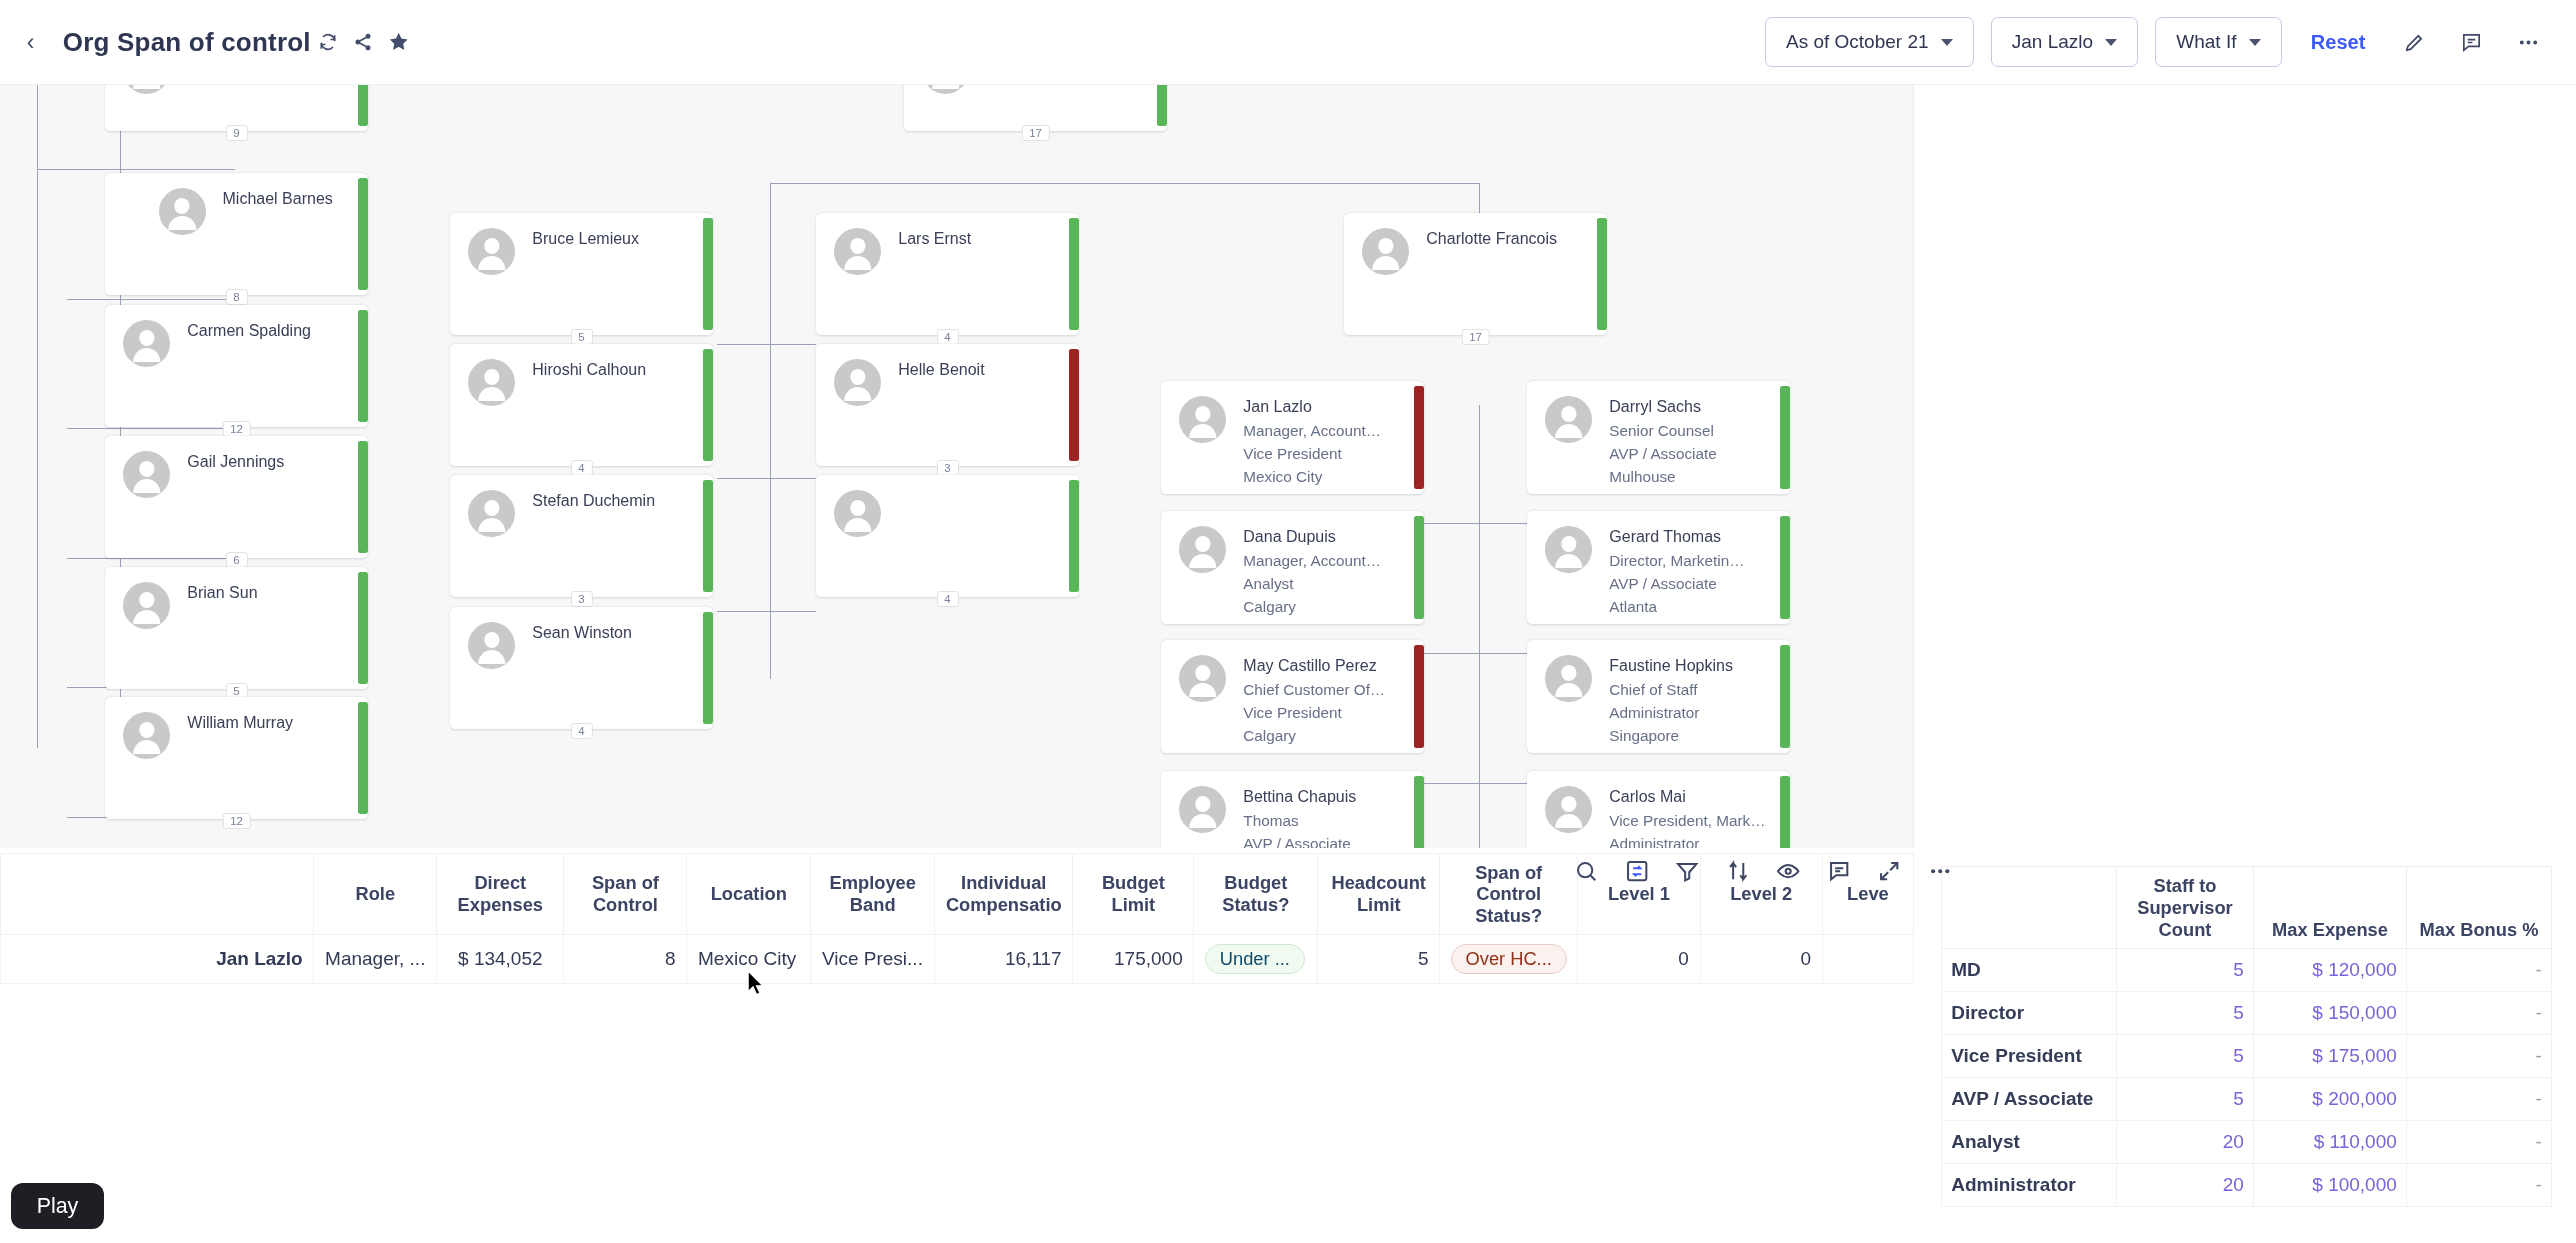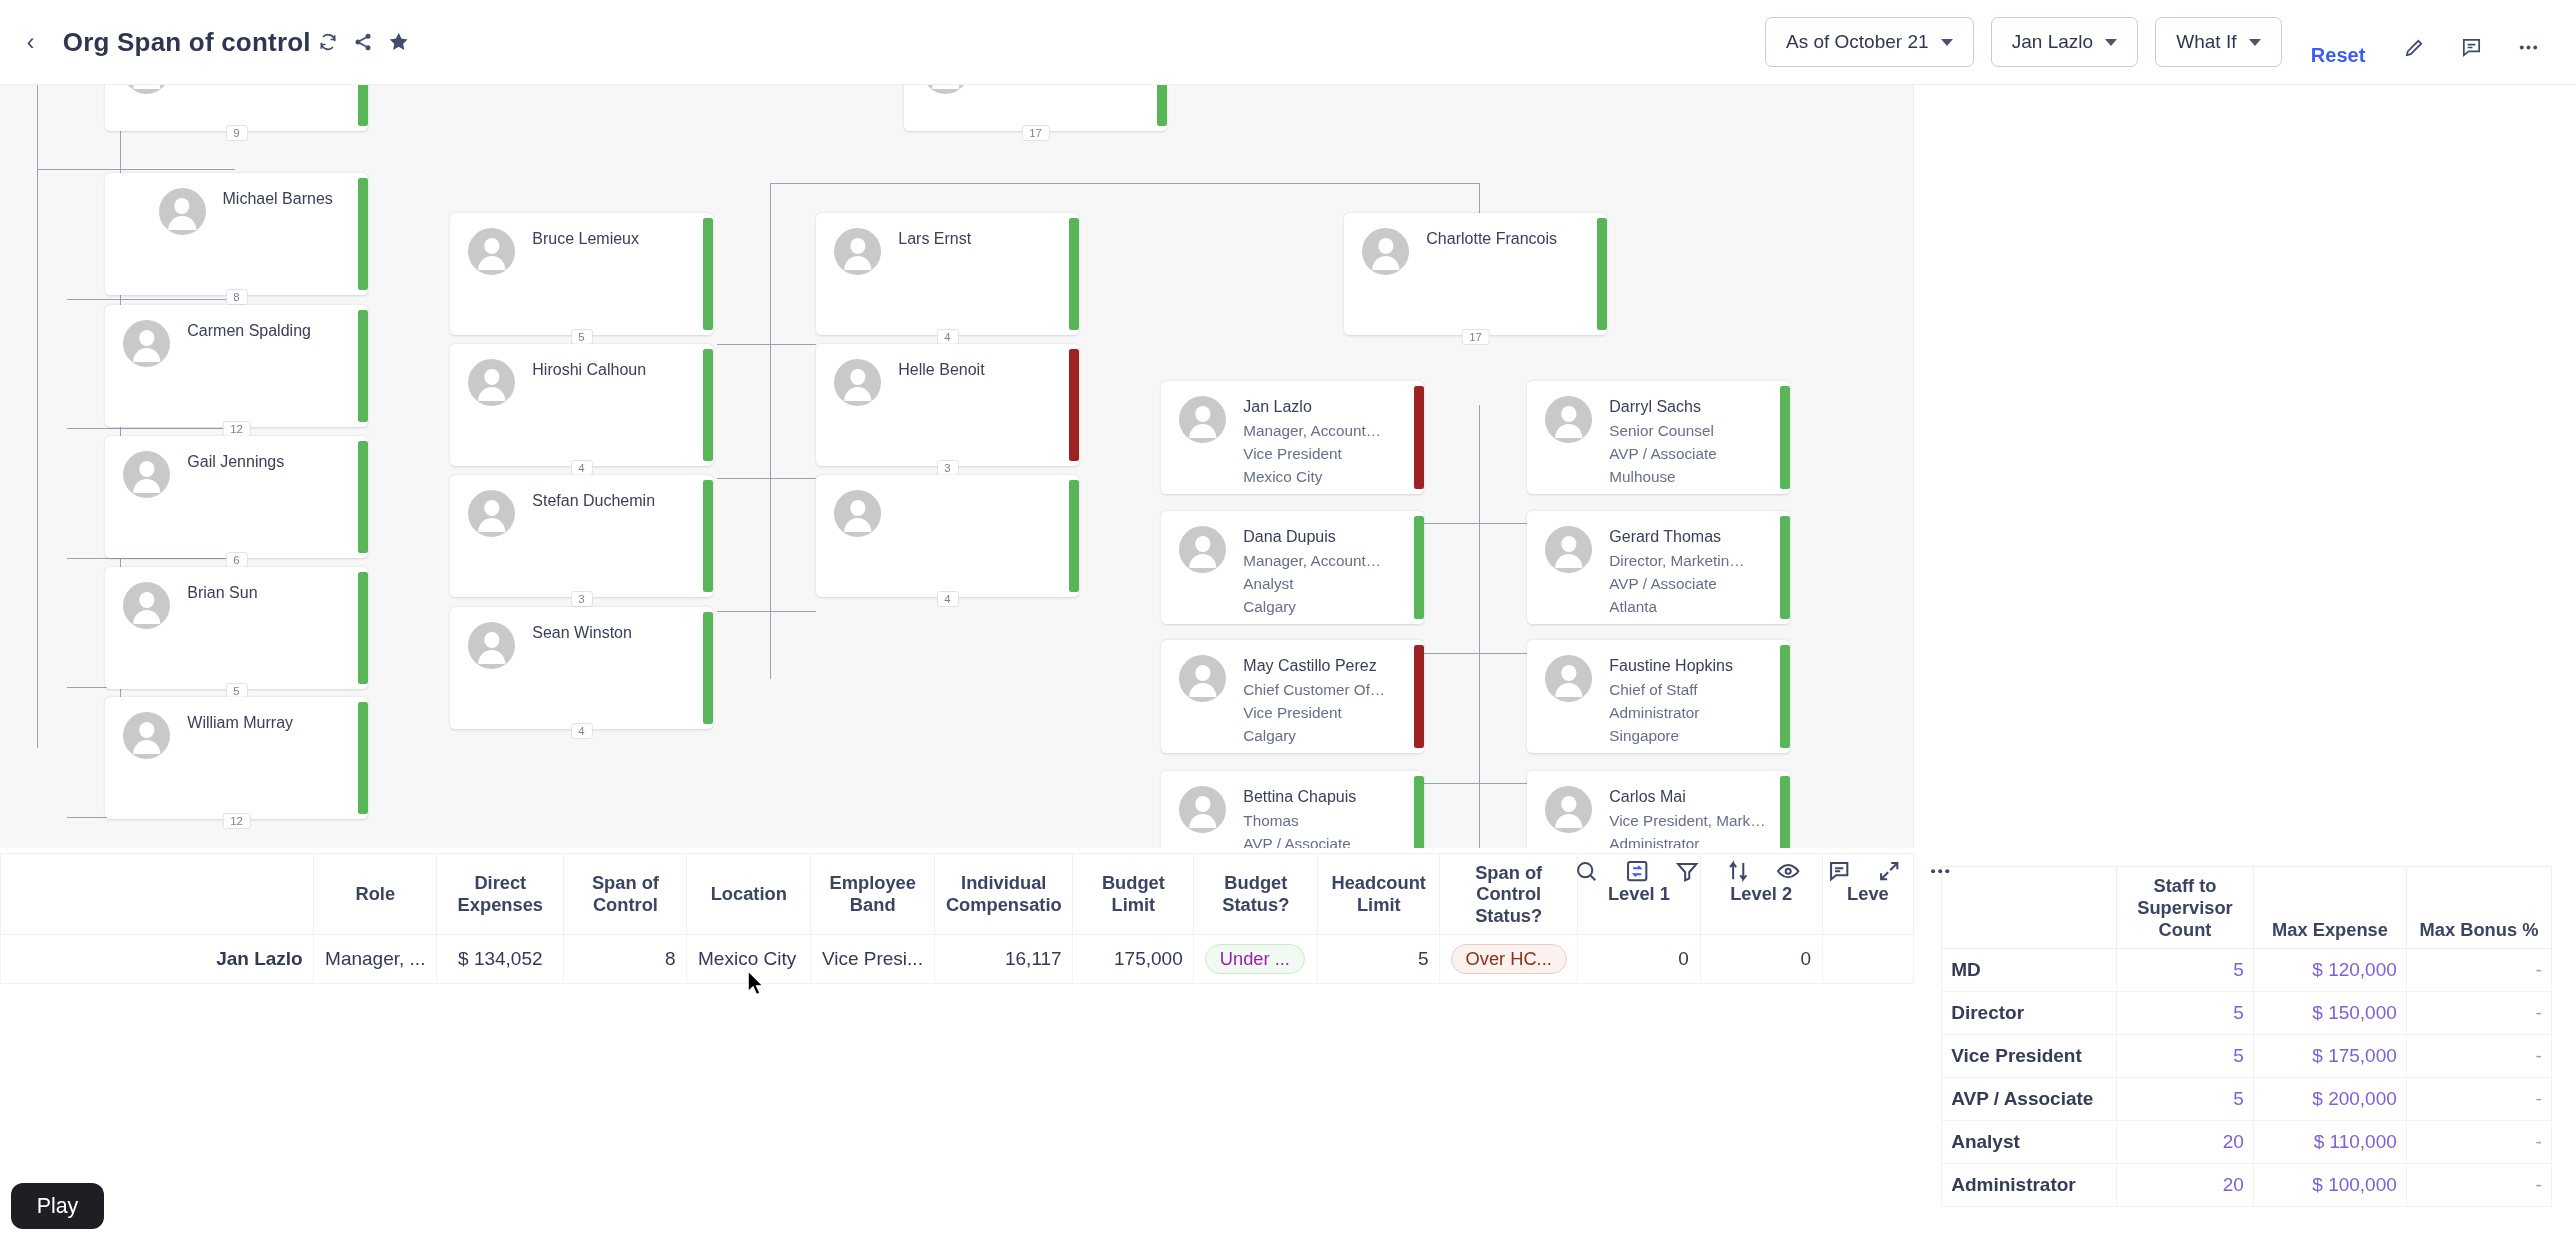--- a/index.html
+++ b/index.html
@@ -9,21 +9,21 @@
   
   #topbar { position:absolute; left:0; top:0; width:2576px; height:85px;
     background:#fff; display:flex; align-items:center; border-bottom:0.8px solid #eef0f4; }
   #back-chev { margin-left:15.3px; width:30.5px; height:30.5px; display:flex;
     align-items:center; justify-content:center; color:#3f4a68; font-size:23px; cursor:pointer;}
   #page-title { margin-left:17px; font-size:26px; font-weight:bold; color:#2e3category; color:#2f3652;
     letter-spacing:0.2px; white-space:nowrap; }
   .title-ico { width:35px; height:35px; display:flex; align-items:center; justify-content:center;
     color:#434d6b; cursor:pointer; }
   .title-ico svg { display:block; }
-  #topbar-right { margin-left:auto; display:flex; align-items:flex-end; gap:17px; padding-right:27.5px; }
+  #topbar-right { margin-left:auto; display:flex; align-items:center; gap:17px; padding-right:27.5px; }
   .pill { border:1.5px solid #c3cbe8; border-radius:6.9px; height:50px; padding:0 20px;
     display:flex; align-items:center; gap:12.2px; font-size:19px; color:#2f3652;
     background:#fff; cursor:pointer; white-space:nowrap; }
   .caret { width:0;height:0;border-left:6.1px solid transparent;border-right:6.1px solid transparent;
     border-top:7.6px solid #4a5372; }
   #reset-btn { color:#3d5afe; font-size:20px; font-weight:bold; cursor:pointer; margin:0 12.2px; }
   .hdr-ico { width:40px;height:40px;display:flex;align-items:center;justify-content:center;
     color:#3f4a68;cursor:pointer; }
 
   
@@ -59,21 +59,21 @@
   #main-table-wrap { position:absolute; left:0; top:853px; width:1914px; height:305px;
     overflow:hidden; background:#fff; }
   table.grid { border-collapse:collapse; table-layout:fixed; }
   table.grid th { font-size:18.3px; color:#3b4463; font-weight:bold; vertical-align:middle;
     padding:7.6px 10.7px; border:0.8px solid #f0f0f2; background:#fff; line-height:1.18; }
   table.grid td { font-size:19px; color:#333a55; padding:9.2px 10.7px;
     border:0.8px solid #f3f3f5; background:#fff; white-space:nowrap; }
   .c-name { width:320px; text-align:right; font-weight:bold; }
   .chip { display:inline-block; border-radius:17px; padding:3.1px 13.7px; font-size:18.3px;
     border:1.5px solid transparent; }
-  .chip.green { background:#f0faf0; color:#a21caf; border-color:#cfe9cf; }
+  .chip.green { background:#f0faf0; color:#0c4a6e; border-color:#cfe9cf; }
   .chip.red { background:#fbf1ee; color:#8f3018; border-color:#e8cdc5; }
   td.cell-green { background:#53b04f; padding:6.1px 7.6px; }
   td.cell-red { background:#9b3317; padding:6.1px 7.6px; }
   .num-purple { color:#7b62d6; }
 
   
   #ref-wrap { position:absolute; left:1941px; top:866px; width:625px; }
   table.ref { border-collapse:collapse; width:610px; table-layout:fixed; }
   table.ref th { font-size:18.3px; font-weight:bold; color:#3b4463; padding:7.6px 9.2px;
     border:0.8px solid #eeeef1; line-height:1.2; vertical-align:bottom; }

